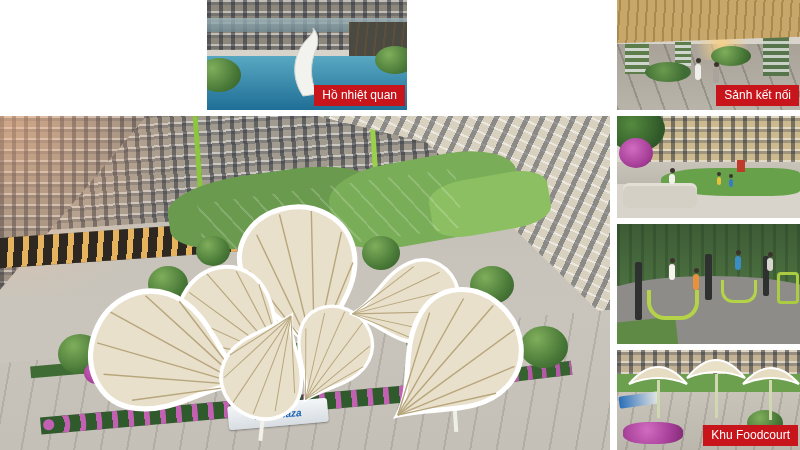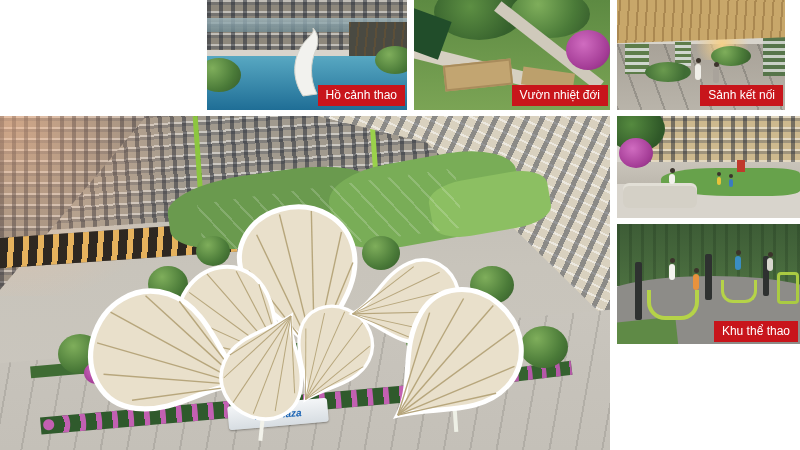--- a/index.html
+++ b/index.html
@@ -34,37 +34,25 @@
   <div class="tile" id="t-lake" style="left:207px;top:0;width:200px;height:110px;">
     <div class="layer wgrid" style="left:0;top:0;width:200px;height:50px;background-color:#8e887c;"></div>
     <div class="layer" style="left:0;top:18px;width:200px;height:14px;background:linear-gradient(180deg,#9fb6bd,#6f8a92);opacity:.8;"></div>
     <div class="layer slats" style="left:142px;top:22px;width:58px;height:34px;background-color:#4a4a42;"></div>
     <div class="layer" style="left:0;top:56px;width:200px;height:54px;background:linear-gradient(180deg,#58a8c2,#1f6e96);"></div>
     <svg width="200" height="110" viewBox="0 0 200 110">
       <path d="M96,96 C84,78 86,58 96,44 C100,38 108,34 106,28 C112,34 112,44 108,52 C104,62 102,78 110,94 Z" fill="#f2f2ee" stroke="#d4d4cc" stroke-width="1"></path>
     </svg>
     <div class="tree" style="left:-10px;top:58px;width:44px;height:34px;"></div>
     <div class="tree" style="left:168px;top:46px;width:40px;height:28px;"></div>
-    <span class="amenity-label">Hồ cảnh thao</span>
-  </div>
-
-  <div class="tile" id="t-garden" style="left:414px;top:0;width:196px;height:110px;">
-    <div class="layer" style="left:0;top:0;width:196px;height:110px;background:linear-gradient(180deg,#5d8a42,#7ba455);"></div>
-    <div class="tree" style="left:20px;top:-16px;width:90px;height:56px;background:radial-gradient(circle at 40% 40%, #5d8f43,#35602c 70%);"></div>
-    <div class="tree" style="left:96px;top:-10px;width:80px;height:48px;"></div>
-    <div class="layer" style="left:-20px;top:58px;width:150px;height:14px;background:#d6d0c2;transform:rotate(14deg);"></div>
-    <div class="layer" style="left:70px;top:40px;width:130px;height:12px;background:#cfc9bb;transform:rotate(38deg);"></div>
-    <div class="layer" style="left:30px;top:62px;width:64px;height:22px;background:#c2a571;transform:rotate(-6deg);border:2px solid #a9metric;border:2px solid #a98c5c;"></div>
-    <div class="layer" style="left:108px;top:70px;width:52px;height:18px;background:#bca06c;transform:rotate(8deg);"></div>
-    <div class="bloom" style="left:152px;top:30px;width:44px;height:40px;"></div>
-    <div class="layer" style="left:-8px;top:14px;width:40px;height:40px;background:#214d2a;transform:rotate(20deg);"></div>
-    <span class="amenity-label">Vườn nhiệt đới</span>
-  </div>
-
-  <div class="tile" id="t-lobby" style="left:617px;top:0;width:168px;height:110px;">
+    <span class="amenity-label">Hồ nhiệt quan</span>
+  </div>
+
+
+  <div class="tile" id="t-lobby" style="left:617px;top:0;width:184px;height:110px;">
     <div class="layer" style="left:0;top:44px;width:183px;height:66px;background:linear-gradient(180deg,#a8a298,#b9b4aa);"></div>
     <div class="layer" style="left:0;top:44px;width:183px;height:66px;background-image:repeating-linear-gradient(70deg, rgba(60,60,56,.25) 0 2px, rgba(0,0,0,0) 2px 22px);"></div>
     <div class="layer" style="left:70px;top:34px;width:70px;height:26px;background:radial-gradient(circle at 50% 40%, #f5d08a, rgba(245,208,138,0) 70%);"></div>
     <div class="layer" style="left:8px;top:30px;width:24px;height:44px;background:repeating-linear-gradient(180deg,#5d7d4a 0 4px,#cfd6ce 4px 7px);"></div>
     <div class="layer" style="left:58px;top:36px;width:16px;height:30px;background:repeating-linear-gradient(180deg,#5d7d4a 0 3px,#cfd6ce 3px 6px);"></div>
     <div class="layer" style="left:146px;top:30px;width:26px;height:46px;background:repeating-linear-gradient(180deg,#56754a 0 4px,#c9d0c6 4px 7px);"></div>
     <div class="layer slats" style="left:-6px;top:-4px;width:196px;height:44px;background-color:#c8a76a;transform:rotate(-2deg);"></div>
     <div class="tree" style="left:94px;top:46px;width:40px;height:20px;"></div>
     <div class="tree" style="left:28px;top:62px;width:46px;height:20px;background:radial-gradient(circle at 40% 40%, #6a9a4e,#3f6c34 70%);"></div>
     <div class="person" style="left:78px;top:58px;">
@@ -189,17 +177,36 @@
         <div class="pb" style="background:#e8923e;height:16px;"></div>
       </div>
     <div class="person" style="left:118px;top:26px;">
         <div class="ph"></div>
         <div class="pb" style="background:#3a8ec2;height:14px;"></div>
       </div>
     <div class="person" style="left:150px;top:28px;">
         <div class="ph"></div>
         <div class="pb" style="background:#d8d6ce;height:13px;"></div>
       </div>
-    <span class="amenity-label" style="bottom:2px;">Khu thể thao</span>
-  </div>
-
+  </div>
+
+  <div class="tile" id="t-food" style="left:617px;top:350px;width:183px;height:100px;">
+    <div class="layer wgrid" style="left:0;top:0;width:183px;height:28px;background-color:#c3b294;"></div>
+    <div class="layer" style="left:0;top:24px;width:183px;height:20px;background:#6da04e;"></div>
+    <div class="layer" style="left:0;top:42px;width:183px;height:58px;background:linear-gradient(180deg,#c9c4ba,#bcb7ad);"></div>
+    <div class="layer" style="left:0;top:42px;width:183px;height:58px;background-image:repeating-linear-gradient(100deg, rgba(85,82,76,.2) 0 2px, rgba(0,0,0,0) 2px 18px);"></div>
+    <div class="layer" style="left:2px;top:44px;width:40px;height:12px;background:linear-gradient(90deg,#2a6fb8,#e8e8e4);border-radius:2px;transform:rotate(-8deg);"></div>
+    <div class="bloom" style="left:6px;top:72px;width:60px;height:22px;border-radius:40%;"></div>
+    <div class="tree" style="left:130px;top:60px;width:36px;height:26px;"></div>
+    <svg width="183" height="100" viewBox="0 0 183 100">
+      <g>
+        <rect x="40" y="30" width="3" height="38" fill="#cfd8b0"></rect>
+        <rect x="98" y="24" width="3" height="44" fill="#cfd8b0"></rect>
+        <rect x="152" y="30" width="3" height="40" fill="#cfd8b0"></rect>
+        <path d="M12,34 Q41,0 70,34 Q41,22 12,34 Z" fill="#e5dcc2" stroke="#fff" stroke-width="2"></path>
+        <path d="M70,28 Q99,-8 128,28 Q99,16 70,28 Z" fill="#e9e0c8" stroke="#fff" stroke-width="2"></path>
+        <path d="M126,34 Q154,2 182,34 Q154,22 126,34 Z" fill="#e5dcc2" stroke="#fff" stroke-width="2"></path>
+      </g>
+    </svg>
+    <span class="amenity-label">Khu Foodcourt</span>
+  </div>
 
 </div>
 
 </body></html>

